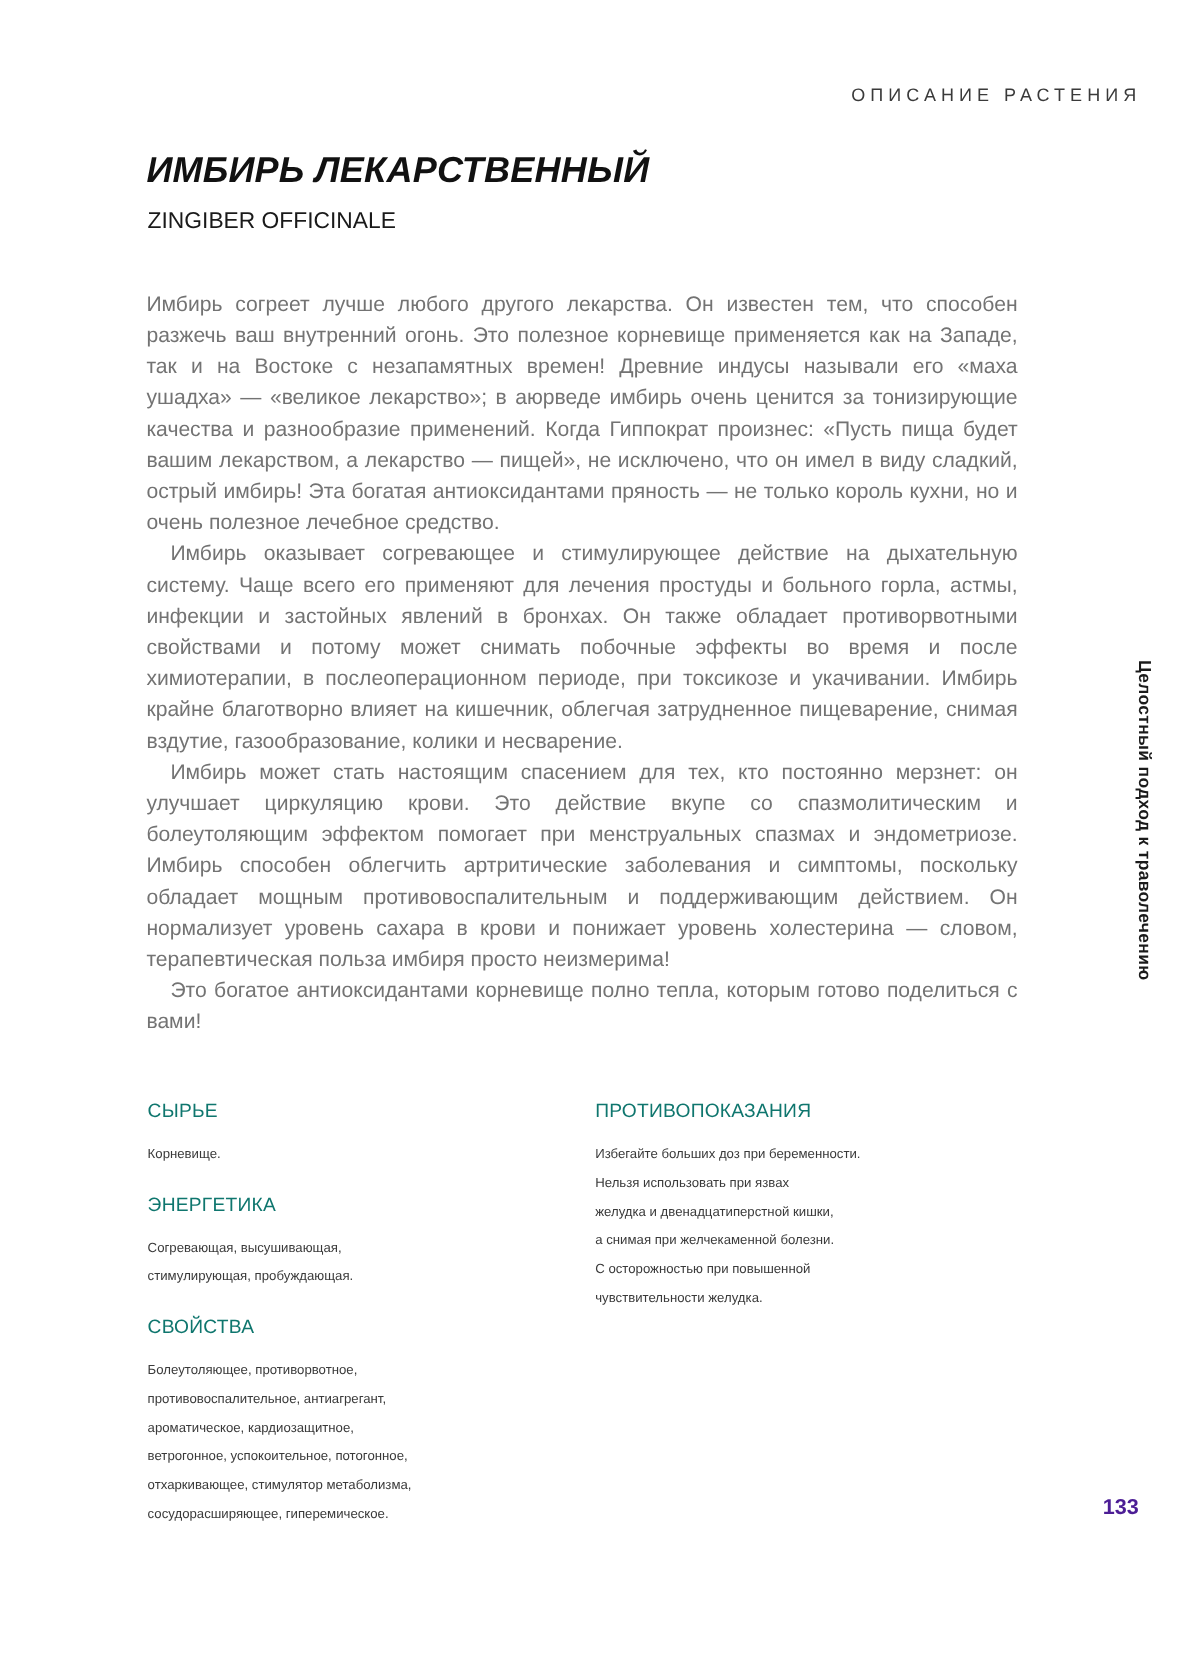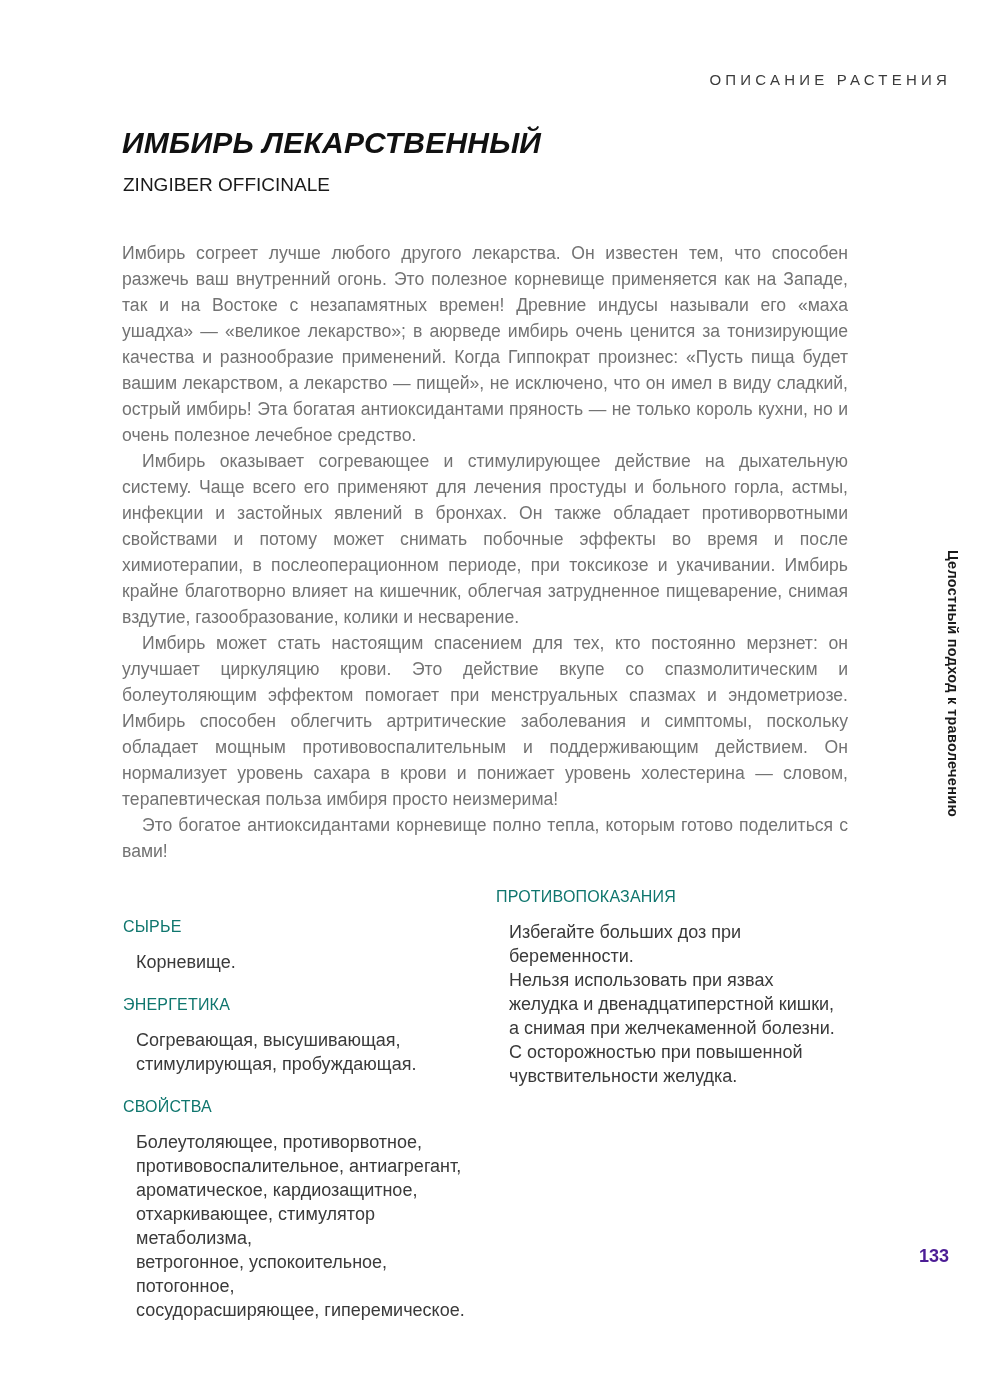--- a/index.html
+++ b/index.html
@@ -14,23 +14,23 @@
     .body-text { position: absolute; left: 122px; top: 240px; width: 726px;
       font-family: "Liberation Sans", sans-serif; font-size: 17.6px; line-height: 26px;
       color: #737373; text-align: justify; }
     .body-text p { margin: 0; text-indent: 0; }
     .body-text p + p { text-indent: 20px; }
     .side-tab { position: absolute; left: 945px; top: 550px; writing-mode: vertical-rl;
       font-family: "Liberation Sans", sans-serif; font-weight: bold; font-size: 14.5px;
       color: #1a1a1a; letter-spacing: 0.3px; }
     .col { position: absolute; font-family: "Liberation Sans", sans-serif; }
     .col-left { left: 123px; top: 918px; width: 360px; }
-    .col-right { left: 496px; top: 888px; width: 370px; }
+    .col-right { left: 496px; top: 918px; width: 370px; }
     .section-head { font-size: 16px; color: #0f766e; margin: 0 0 14px 0; letter-spacing: 0.2px; }
-    .section-text { font-size: 18px; line-height: 24px; color: #3a3a3a; margin: 0 0 22px 13px; }
+    .section-text { font-size: 11px; line-height: 24px; color: #3a3a3a; margin: 0 0 22px 0; }
     .section-text span { display: block; }
     .page-num { position: absolute; right: 44px; top: 1246px; font-family: "Liberation Sans", sans-serif;
       font-weight: bold; font-size: 18px; color: #4c1d95; }
   </style>
 </head>
 <body>
 
 <div class="running-head">ОПИСАНИЕ РАСТЕНИЯ</div>
 
 <h1 class="title" style="margin:0">ИМБИРЬ ЛЕКАРСТВЕННЫЙ</h1>
@@ -53,22 +53,22 @@
   <div class="section-head">ЭНЕРГЕТИКА</div>
   <div class="section-text">
     <span>Согревающая, высушивающая,</span>
     <span>стимулирующая, пробуждающая.</span>
   </div>
   <div class="section-head">СВОЙСТВА</div>
   <div class="section-text">
     <span>Болеутоляющее, противорвотное,</span>
     <span>противовоспалительное, антиагрегант,</span>
     <span>ароматическое, кардиозащитное,</span>
+    <span>ветрогонное, успокоительное, потогонное,</span>
     <span>отхаркивающее, стимулятор метаболизма,</span>
-    <span>ветрогонное, успокоительное, потогонное,</span>
     <span>сосудорасширяющее, гиперемическое.</span>
   </div>
 </div>
 
 <div class="col col-right">
   <div class="section-head">ПРОТИВОПОКАЗАНИЯ</div>
   <div class="section-text">
     <span>Избегайте больших доз при беременности.</span>
     <span>Нельзя использовать при язвах</span>
     <span>желудка и двенадцатиперстной кишки,</span>

